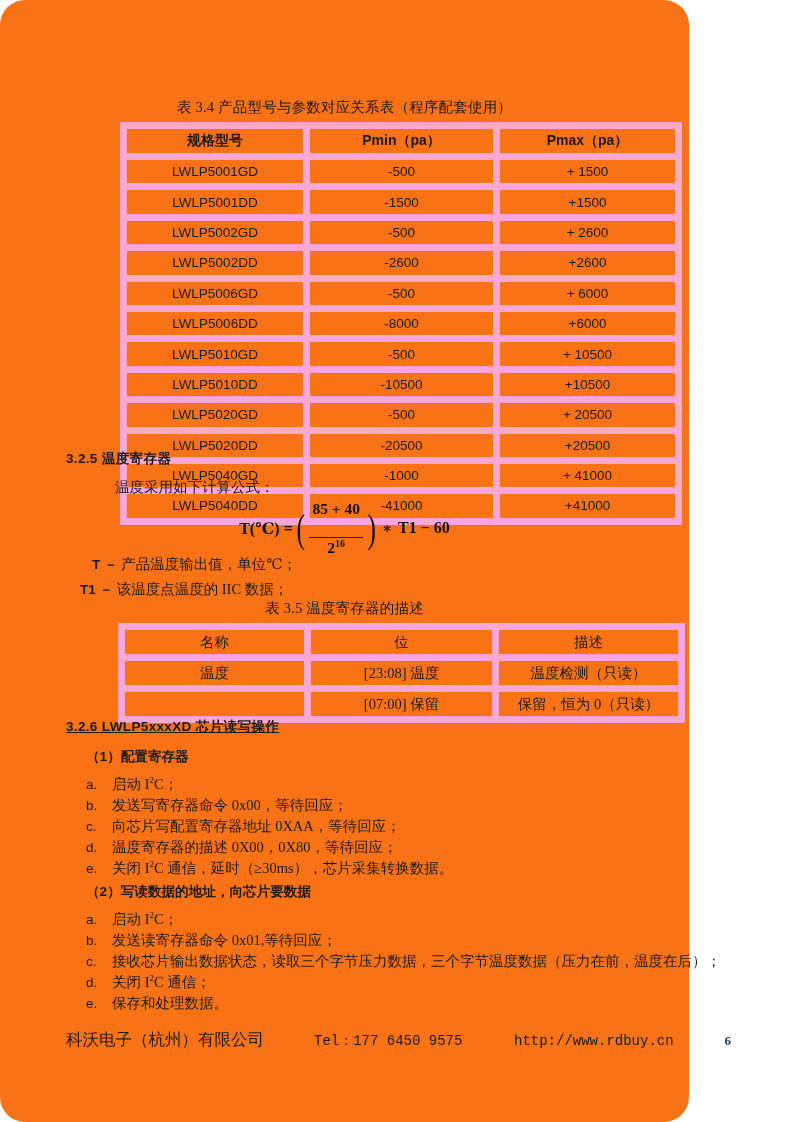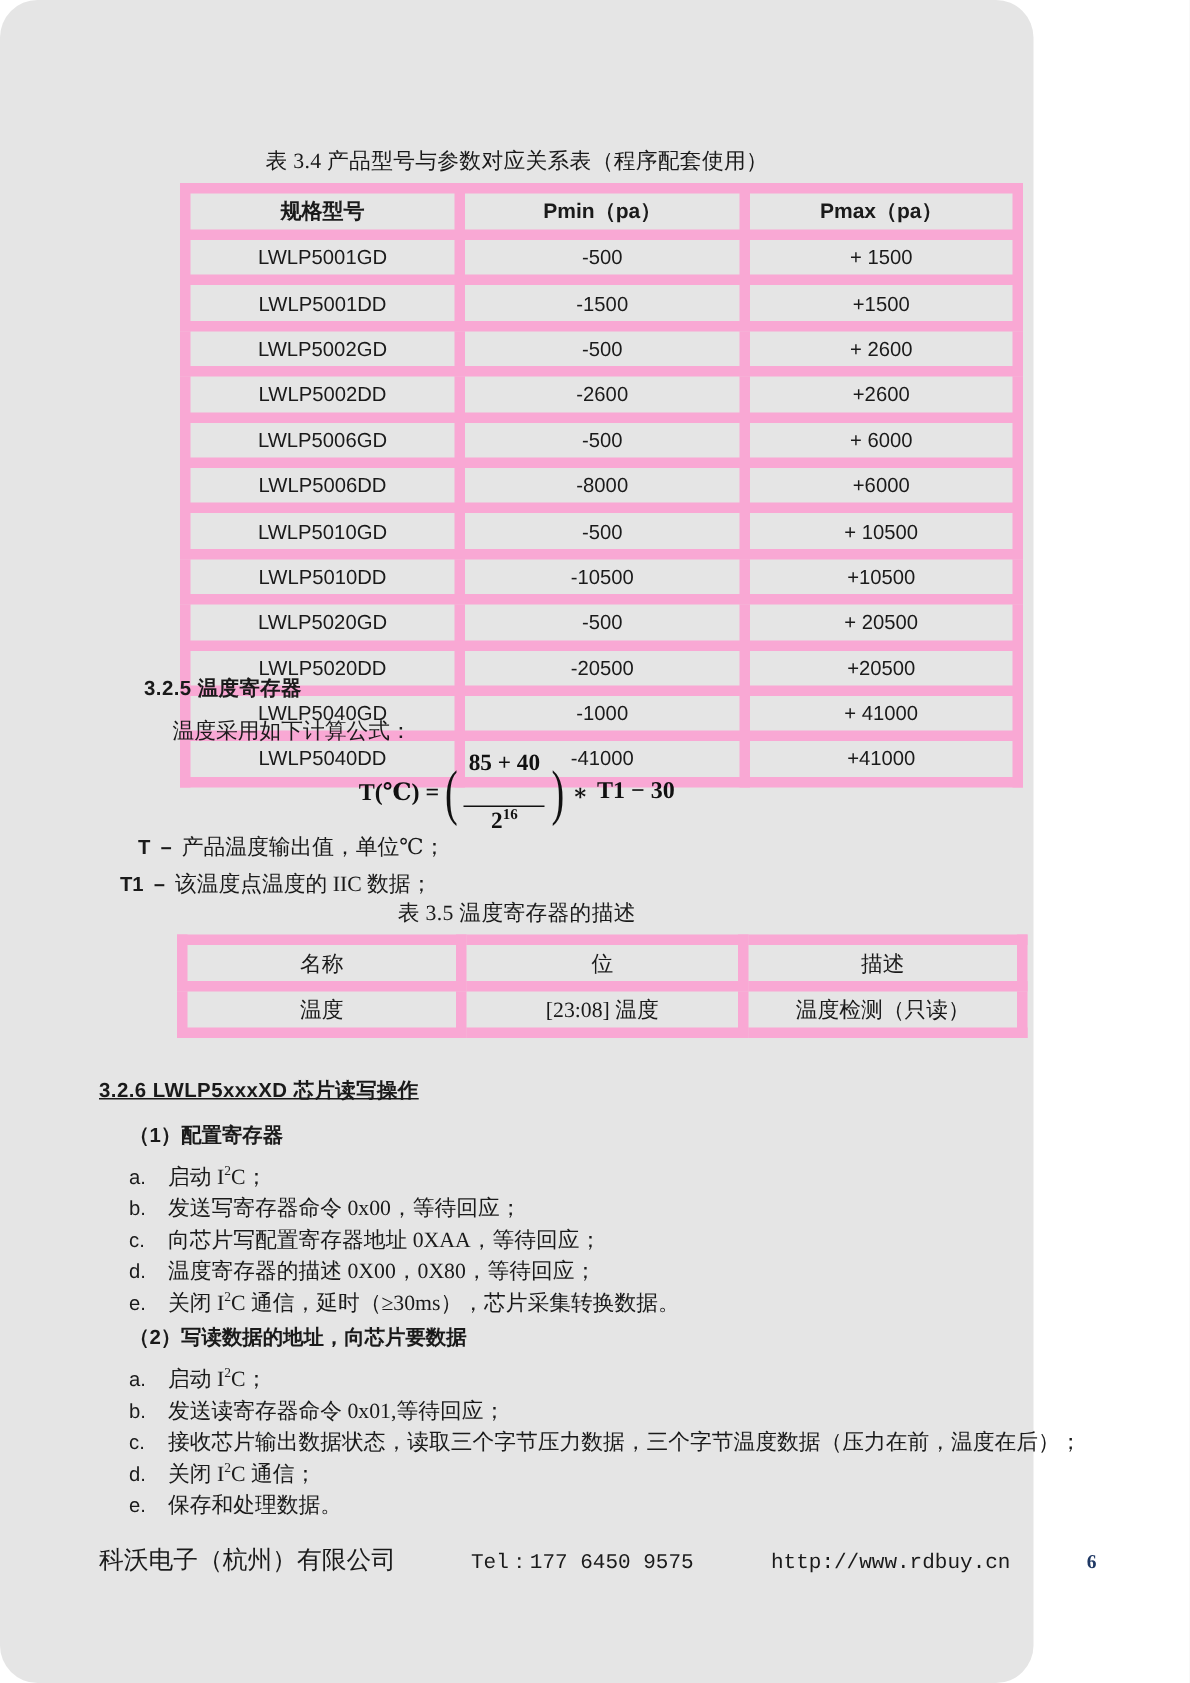--- a/index.html
+++ b/index.html
@@ -13,21 +13,21 @@
     position: relative;
     font-family: "Liberation Sans", "DejaVu Sans", sans-serif;
     color: #1a1a1a;
     overflow: hidden;
   }
   .page {
     position: absolute;
     inset: 0;
     width: 689px;
     height: 1122px;
-    background: #e5e5e5;
+    background: #f97316;
     border-radius: 25px;
   }
 
   
   .caption {
     text-align: center;
     font-family: "Liberation Serif", "DejaVu Serif", serif;
     font-size: 14.5px;
     color: #1a1a1a;
     letter-spacing: .2px;
@@ -73,21 +73,21 @@
 
   
   .h3 {
     position: absolute;
     font-family: "Liberation Sans", "DejaVu Sans", sans-serif;
     font-weight: bold;
     font-size: 13.6px;
     color: #1a1a1a;
     letter-spacing: .3px;
   }
-  #h325 { left: 66px; top: 450px; margin-left: 30px; }
+  #h325 { left: 66px; top: 450px; }
   #h326 { left: 66px; top: 718px; text-decoration: underline; }
 
   .body-line {
     position: absolute;
     font-family: "Liberation Serif", "DejaVu Serif", serif;
     font-size: 14.5px;
     color: #1a1a1a;
     white-space: nowrap;
   }
   #intro325 { left: 115px; top: 478px; }
@@ -317,21 +317,21 @@
   <div id="formula">
     <span class="frm">
       <span class="lead">T(℃) =</span>
       <span class="paren">(</span>
       <span class="fraction">
         <span class="num">85 + 40</span>
         <span class="den"><span>2</span><sup>16</sup></span>
       </span>
       <span class="paren">)</span>
       <span class="opstar">∗</span>
-      <span class="lead">T1 − 30</span>
+      <span class="lead">T1 − 60</span>
     </span>
   </div>
 
   <div id="defT" class="body-line">
     <span class="defn-term">T －</span>
     <span>产品温度输出值，单位℃；</span>
   </div>
   <div id="defT1" class="body-line">
     <span class="defn-term">T1 －</span>
     <span>该温度点温度的 IIC 数据；</span>
@@ -351,20 +351,25 @@
         <th>位</th>
         <th>描述</th>
       </tr>
     </thead>
     <tbody>
       <tr>
         <td>温度</td>
         <td>[23:08] 温度</td>
         <td>温度检测（只读）</td>
       </tr>
+      <tr>
+        <td></td>
+        <td>[07:00] 保留</td>
+        <td>保留，恒为 0（只读）</td>
+      </tr>
     </tbody>
   </table>
 
   <div id="h326" class="h3">3.2.6 LWLP5xxxXD 芯片读写操作</div>
 
   <div class="grp-title" style="left:86px; top:748px;">（1）配置寄存器</div>
 
   <div class="li" style="left:86px; top:775px;">
     <span class="mark">a.</span>
     <span class="txt"><span>启动 I</span><sup class="sq">2</sup><span>C；</span></span>

